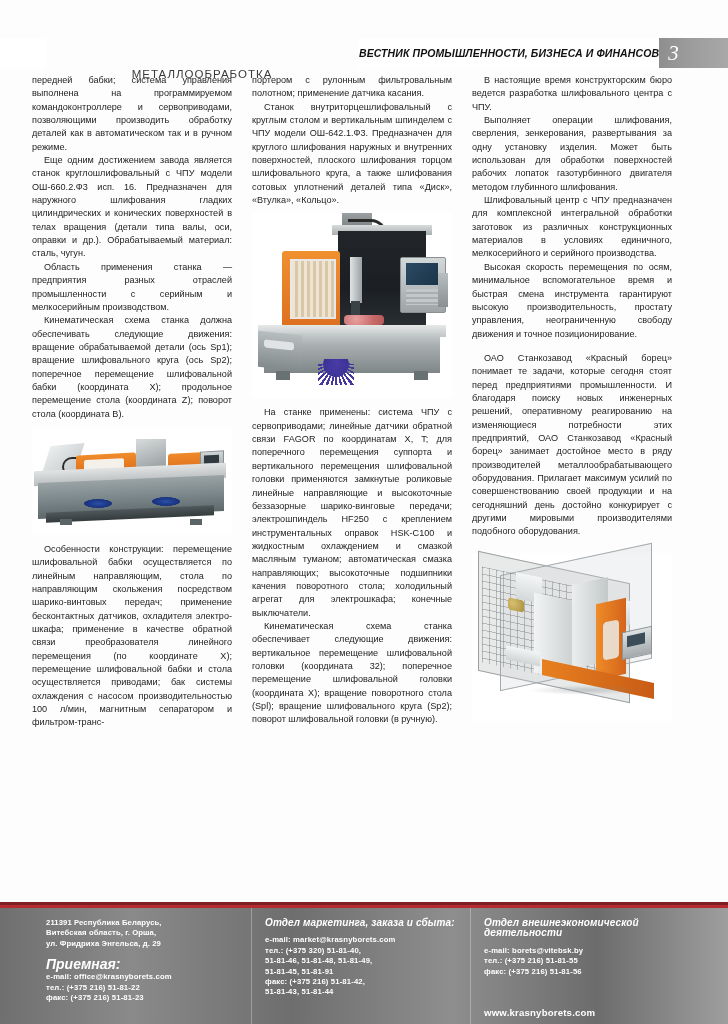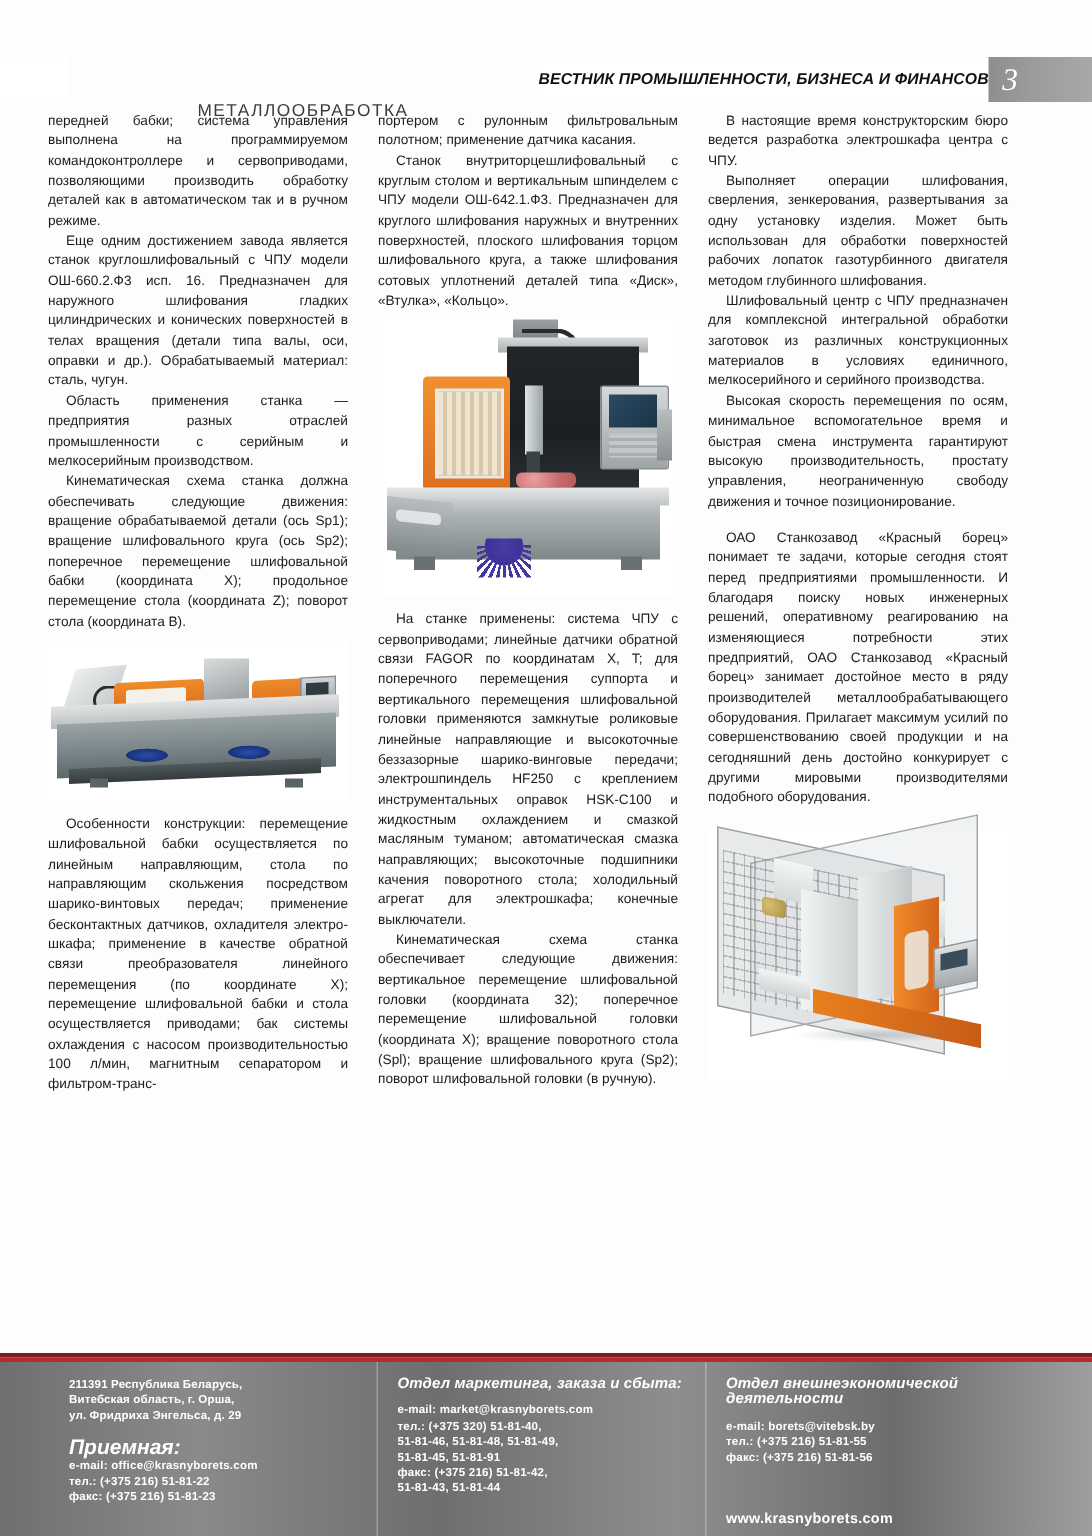--- a/index.html
+++ b/index.html
@@ -497,21 +497,21 @@
           <div class="legL"></div>
           <div class="legR"></div>
         </div>
       </div>
 
       <p class="body">На станке применены: система ЧПУ с сервоприводами; линейные датчики обратной связи FAGOR по координатам X, T; для поперечного перемещения суппорта и вертикального перемещения шлифовальной головки применяются замкнутые роликовые линейные направляющие и высокоточные беззазорные шарико-винговые передачи; электрошпиндель HF250 с креплением инструментальных оправок HSK-C100 и жидкостным охлаждением и смазкой масляным туманом; автоматическая смазка направляющих; высокоточные подшипники качения поворотного стола; холодильный агрегат для электрошкафа; конечные выключатели.</p>
       <p class="body">Кинематическая схема станка обеспечивает следующие движения: вертикальное перемещение шлифовальной головки (координата 32); поперечное перемещение шлифовальной головки (координата X); вращение поворотного стола (Spl); вращение шлифовального круга (Sp2); поворот шлифовальной головки (в ручную).</p>
     </div>
 
     <div class="col col-3">
-      <p class="body">В настоящие время конструкторским бюро ведется разработка электрошкафа центра с ЧПУ.</p>
+      <p class="body">В настоящие время конструкторским бюро ведется разработка шлифовального центра с ЧПУ.</p>
       <p class="body">Выполняет операции шлифования, сверления, зенкерования, развертывания за одну установку изделия. Может быть использован для обработки поверхностей рабочих лопаток газотурбинного двигателя методом глубинного шлифования.</p>
       <p class="body">Шлифовальный центр с ЧПУ предназначен для комплексной интегральной обработки заготовок из различных конструкционных материалов в условиях единичного, мелкосерийного и серийного производства.</p>
       <p class="body">Высокая скорость перемещения по осям, минимальное вспомогательное время и быстрая смена инструмента гарантируют высокую производительность, простату управления, неограниченную свободу движения и точное позиционирование.</p>
       <p class="body" style="margin-top:11px">ОАО Станкозавод «Красный борец» понимает те задачи, которые сегодня стоят перед предприятиями промышленности. И благодаря поиску новых инженерных решений, оперативному реагированию на изменяющиеся потребности этих предприятий, ОАО Станкозавод «Красный борец» занимает достойное место в ряду производителей металлообрабатывающего оборудования. Прилагает максимум усилий по совершенствованию своей продукции и на сегодняшний день достойно конкурирует с другими мировыми производителями подобного оборудования.</p>
 
       <div class="figure" style="margin-top:14px">
         <div class="mach figC">
           <div class="cage"></div>
           <div class="cage2"></div>
           <div class="mesh"></div>

